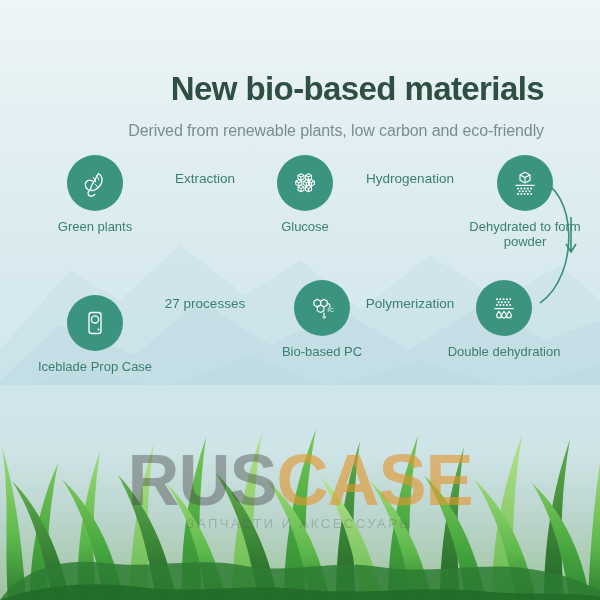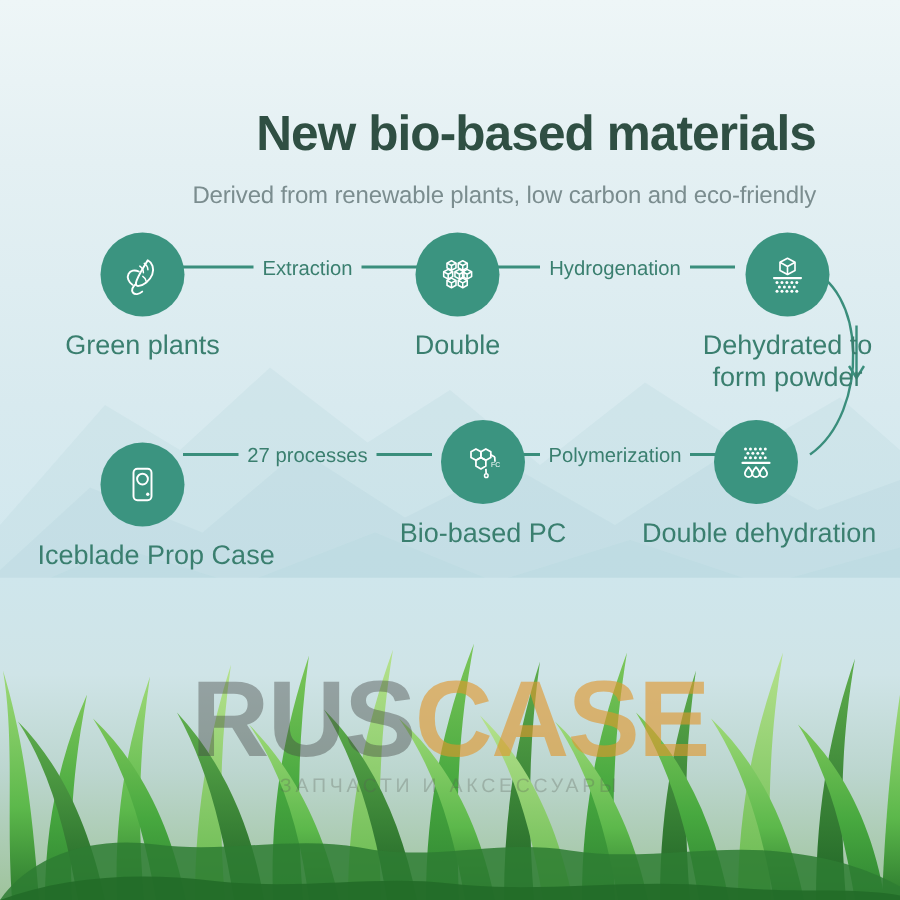--- a/index.html
+++ b/index.html
@@ -39,28 +39,28 @@
   
   .flow { position:absolute; left:0; top:155px; width:600px; height:230px; }
 
   .node { position:absolute; width:120px; text-align:center; }
   .circle {
     width:56px; height:56px; border-radius:50%;
     background:#3b9480; margin:0 auto;
     display:flex; align-items:center; justify-content:center;
   }
   .node-label {
-    margin-top:9px; font-size:18px; color:#3a7f6f; line-height:1.15;
+    margin-top:9px; font-size:13px; color:#3a7f6f; line-height:1.15;
     white-space:nowrap;
   }
   .node-label.wrap { white-space:normal; }
 
   .conn {
     position:absolute; height:22px;
-    display:flex; align-items:center; justify-content:center;
+    display:flex; align-items:center; justify-content:center;flex-direction:column;
   }
   .conn .line { flex:1 1 auto; height:1.6px; background:#3a8e7c; }
   .conn .ctext {
     font-size:13.5px; color:#3a7f6f; padding:0 6px; white-space:nowrap;
   }
 
   svg.icon { display:block; }
   .curve { position:absolute; left:0; top:0; width:600px; height:230px; pointer-events:none; }
 
   
@@ -151,21 +151,21 @@
             <path d="M14.3 14.2l3 1.6 3-1.6M17.3 15.8V19"></path>
           <path d="M21.8 14.2l3-1.6 3 1.6v3.2l-3 1.6-3-1.6z" transform="translate(-2.4,0)"></path>
           <path d="M21.8 14.2l3 1.6 3-1.6M24.8 15.8V19" transform="translate(-2.4,0)"></path>
           <path d="M9 20l3-1.6 3 1.6v3.2l-3 1.6-3-1.6z"></path>
             <path d="M9 20l3 1.6 3-1.6M12 21.6v3.2"></path>
           <path d="M16.5 20l3-1.6 3 1.6v3.2l-3 1.6-3-1.6z"></path>
             <path d="M16.5 20l3 1.6 3-1.6M19.5 21.6v3.2"></path>
         </g>
       </svg>
     </div>
-    <div class="node-label">Double</div>
+    <div class="node-label">Glucose</div>
   </div>
 
   <div class="node" style="left:455px; top:0; width:140px;">
     <div class="circle">
       <svg class="icon" width="32" height="32" viewBox="0 0 32 32">
         <g fill="none" stroke="#ffffff" stroke-width="1.1" stroke-linejoin="round">
           <path d="M16 5.2l5 2.7v5.4l-5 2.7-5-2.7V7.9z"></path>
           <path d="M11 7.9l5 2.7 5-2.7M16 10.6v5.4"></path>
           <path d="M7 18.4h18" stroke-width="1.4" stroke-linecap="round"></path>
         </g>

